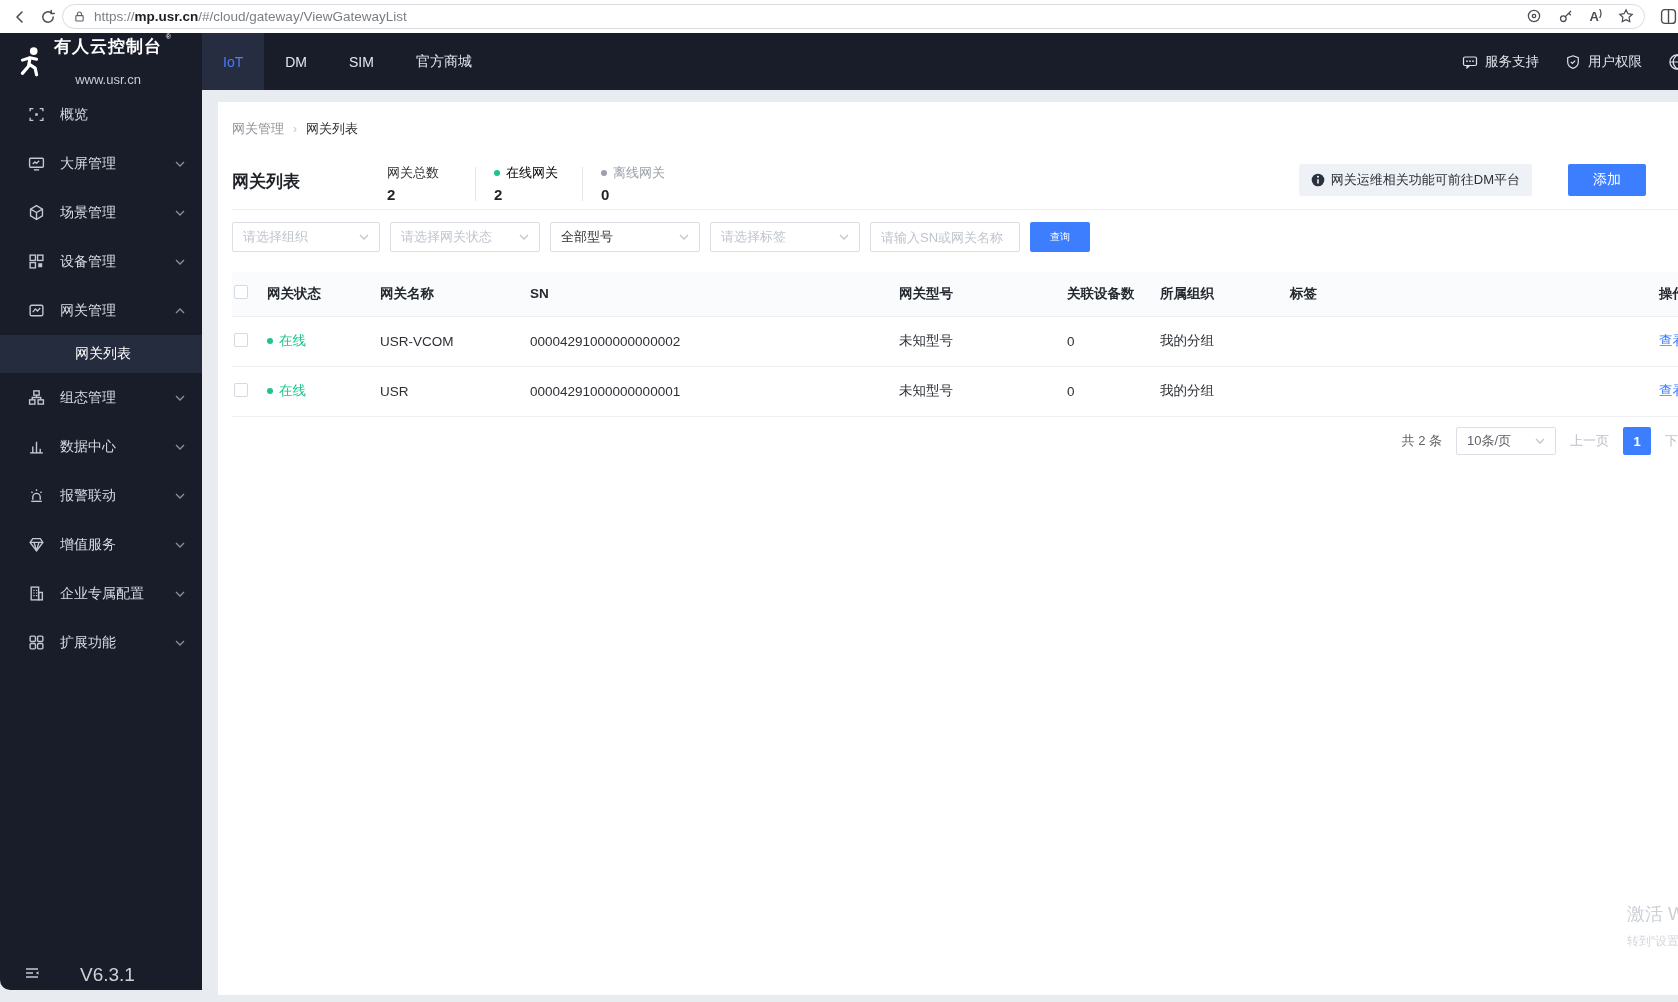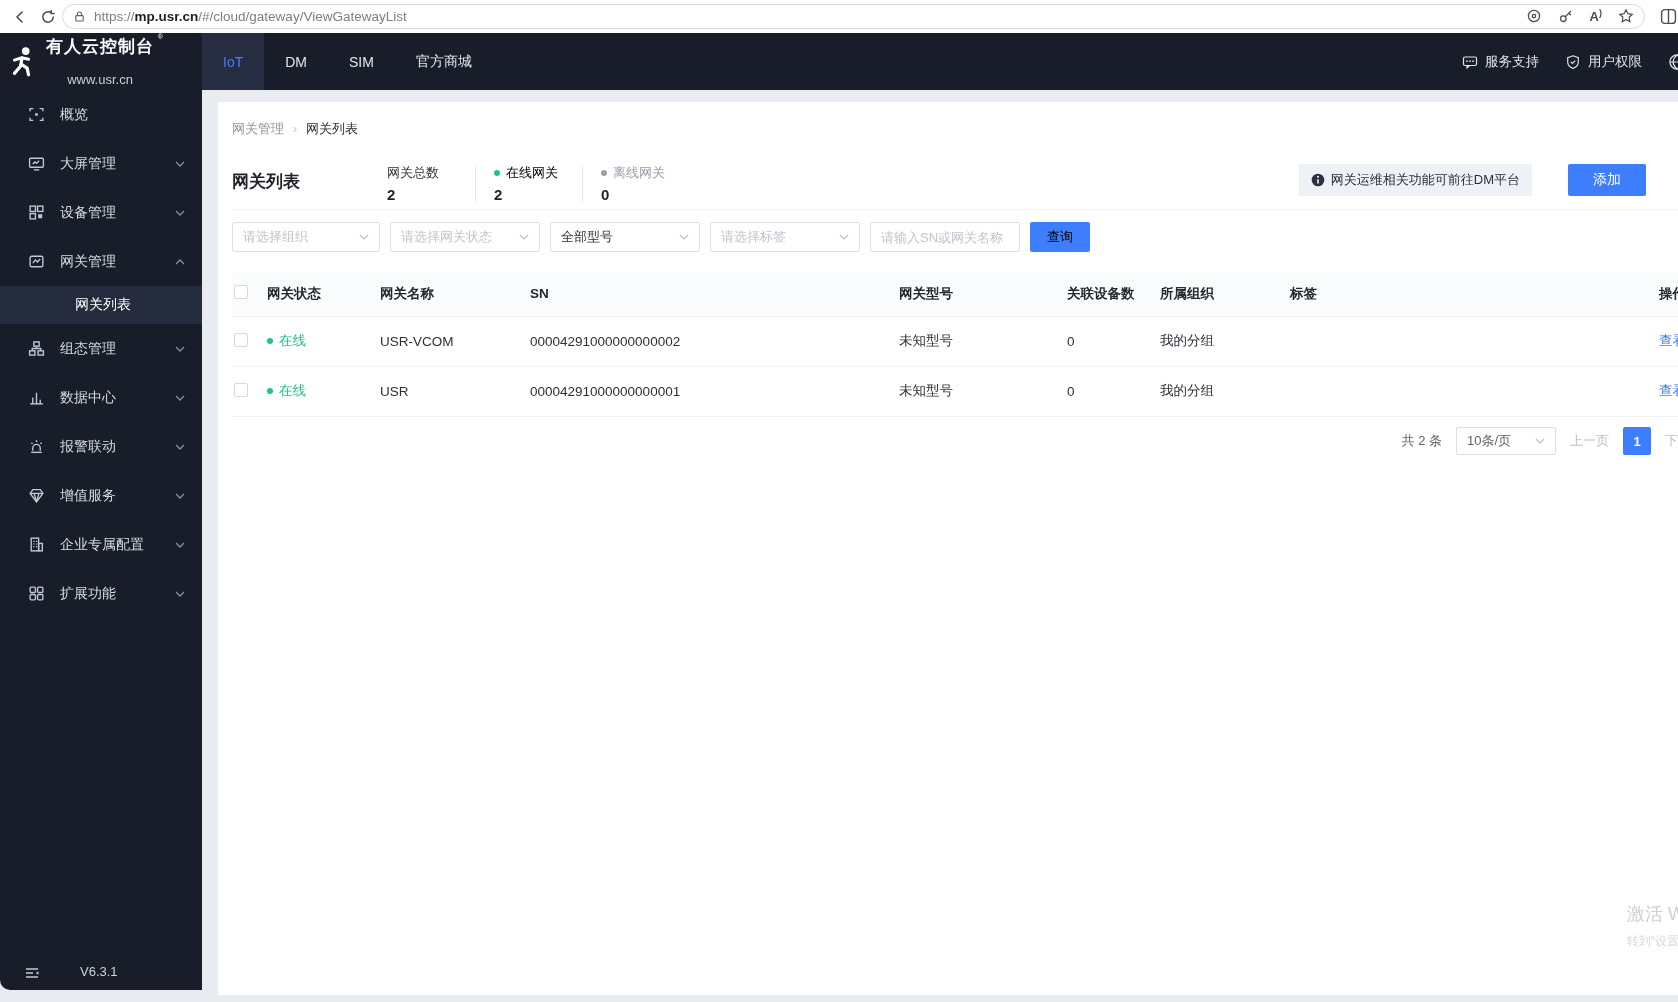--- a/index.html
+++ b/index.html
@@ -19,41 +19,41 @@
   .url-text { font-size:13.5px; color:#7a7e86; margin-left:8px; white-space:nowrap; }
   .url-text b { color:#1b1e23; font-weight:700; }
   .pill-right { margin-left:auto; display:flex; align-items:center; gap:16px; }
   .pill-right .b-icon { margin-left:0; }
   .ra { font-size:13px; color:#4a4d52; font-style:normal; font-weight:600; }
   .ra i { font-style:normal; font-size:9px; vertical-align:super; }
   #edge-partial-icon { position:absolute; left:1660px; top:8px; }
 
   
   #app-header { position:absolute; top:33px; left:0; width:100%; height:57px; background:#181d29; display:flex; align-items:stretch; }
-  #logo-block { width:202px; display:flex; align-items:center; padding-left:4px; flex:0 0 auto; }
+  #logo-block { width:202px; display:flex; align-items:center; padding-left:12px; flex:0 0 auto; }
   .logo-txt { margin-left:8px; position:relative; }
   .logo-title { color:#fff; font-size:17px; font-weight:700; letter-spacing:1px; line-height:19px; }
   .logo-sub { color:#c9cdd6; font-size:13px; text-align:center; margin-top:16px; }
   .logo-reg { position:absolute; top:-4px; right:-9px; color:#fff; font-size:7px; }
   .nav-tabs { display:flex; }
   .tab { display:flex; align-items:center; padding:0 21px; font-size:14px; color:#e3e6ee; cursor:pointer; }
   .tab.active { background:#262d40; color:#4b7bf5; }
   .header-right { position:absolute; right:-8px; top:0; height:57px; display:flex; align-items:center; gap:26px; }
   .hr-item { display:flex; align-items:center; gap:7px; color:#e0e3ea; font-size:13.5px; cursor:pointer; }
 
   
   #sidebar { position:absolute; left:0; top:90px; width:202px; height:900px; background:#181d29; border-bottom-left-radius:10px; }
   .menu-item { height:49px; display:flex; align-items:center; padding:0 17px 0 28px; color:#d7dae2; font-size:14px; cursor:pointer; }
   .mi-icon { width:17px; height:17px; margin-right:15px; flex:0 0 auto; }
   .mi-label { flex:1; }
   .mi-chev { width:10px; height:6px; }
   .submenu-item { height:38px; background:#252c3e; color:#ffffff; font-size:14px; display:flex; align-items:center; padding-left:75px; cursor:pointer; }
   #sidebar-bottom { position:absolute; left:0; bottom:8px; width:100%; height:18px; }
   #collapse-icon { position:absolute; left:24px; top:1px; cursor:pointer; }
-  #version { position:absolute; left:80px; top:0; color:#cdd1da; font-size:13px; }
+  #version { position:absolute; left:80px; top:0; color:#cdd1da; font-size:19px; }
 
   
   #main { position:absolute; left:202px; top:90px; right:0; bottom:0; background:#e8ebf0; }
   #card { position:absolute; left:16px; top:12px; right:0; height:893px; background:#fff; overflow:hidden; }
 
   #breadcrumb { position:absolute; top:18px; left:14px; font-size:13px; color:#909399; display:flex; gap:9px; align-items:center; }
   #breadcrumb .bc-sep { color:#c0c4cc; font-size:12px; }
   #breadcrumb .bc-current { color:#303133; }
 
   #title-row { position:absolute; top:62px; left:14px; right:16px; height:34px; }
@@ -73,21 +73,21 @@
 
   #divider-h { position:absolute; top:107px; left:14px; right:0; height:1px; background:#eef0f3; }
 
   #filters { position:absolute; top:120px; left:14px; display:flex; gap:10px; }
   .select { height:30px; border:1px solid #dcdfe6; border-radius:2px; background:#fff; display:flex; align-items:center;
             justify-content:space-between; padding:0 10px; font-size:13px; color:#bfc4cd; cursor:pointer;text-align:center; }
   .select.has-value { color:#303133; }
   .w148 { width:148px; } .w150 { width:150px; }
   #sn-input { width:150px; height:30px; border:1px solid #dcdfe6; border-radius:2px; padding:0 10px; font-size:13px; color:#303133; outline:none; }
   #sn-input::placeholder { color:#bfc4cd; }
-  #query-btn { width:60px; height:30px; background:#3d7eff; color:#000000; border:none; border-radius:2px; font-size:13px; cursor:pointer; }
+  #query-btn { width:60px; height:30px; background:#3d7eff; color:#ffffff; border:none; border-radius:2px; font-size:10px; cursor:pointer; }
 
   #table-wrap { position:absolute; top:170px; left:14px; width:1525px; }
   table { table-layout:fixed; width:1525px; border-collapse:collapse; }
   th { height:44px; background:#fafbfc; text-align:left; font-size:13.5px; color:#24292f; font-weight:700; border-bottom:1px solid #eef0f3; padding:0 2px; }
   td { height:49px; font-size:13.5px; color:#2c3036; border-bottom:1px solid #eef0f3; padding:0 2px; }
   .checkbox { width:14px; height:14px; border:1px solid #d5d9e0; border-radius:2px; background:#fff; display:inline-block; cursor:pointer; }
   .cell-status { color:#1dc48c; display:flex; align-items:center; gap:6px; height:49px; }
   .link { color:#3d7eff; cursor:pointer; white-space:nowrap; }
 
   #pagination { position:absolute; top:325px; right:-26px; height:28px; display:flex; align-items:center; gap:14px; font-size:13px; color:#606266; white-space:nowrap; }
@@ -189,20 +189,30 @@
       </svg>
     <span class="mi-label">概览</span>
   </div>
   <div class="menu-item">
     <svg class="mi-icon" viewBox="0 0 16 16" fill="none" stroke="#c2c7d2" stroke-width="1.3">
         <rect x="1.5" y="3" width="13" height="8.5" rx="1"></rect>
         <path d="M4.5 8.5l2-2 1.6 1.4 2.4-2.4"></path>
         <path d="M5.5 14h5"></path>
       </svg>
     <span class="mi-label">大屏管理</span>
+    <svg class="mi-chev" viewBox="0 0 10 6" fill="none" stroke="#8a8f9c" stroke-width="1.3">
+        <path d="M1 1l4 4 4-4"></path>
+      </svg>
+  </div>
+  <div class="menu-item">
+    <svg class="mi-icon" viewBox="0 0 16 16" fill="none" stroke="#c2c7d2" stroke-width="1.3">
+        <path d="M8 1.5l5.6 3.25v6.5L8 14.5l-5.6-3.25v-6.5z"></path>
+        <path d="M8 8v6.5M8 8L2.4 4.75M8 8l5.6-3.25"></path>
+      </svg>
+    <span class="mi-label">场景管理</span>
     <svg class="mi-chev" viewBox="0 0 10 6" fill="none" stroke="#8a8f9c" stroke-width="1.3">
         <path d="M1 1l4 4 4-4"></path>
       </svg>
   </div>
   <div class="menu-item">
     <svg class="mi-icon" viewBox="0 0 16 16" fill="none" stroke="#c2c7d2" stroke-width="1.3">
         <rect x="2" y="2" width="5" height="5"></rect>
         <rect x="9" y="2" width="5" height="5"></rect>
         <rect x="2" y="9" width="5" height="5"></rect>
         <rect x="9.6" y="9.6" width="3.8" height="3.8" fill="#c2c7d2" stroke="none"></rect>

